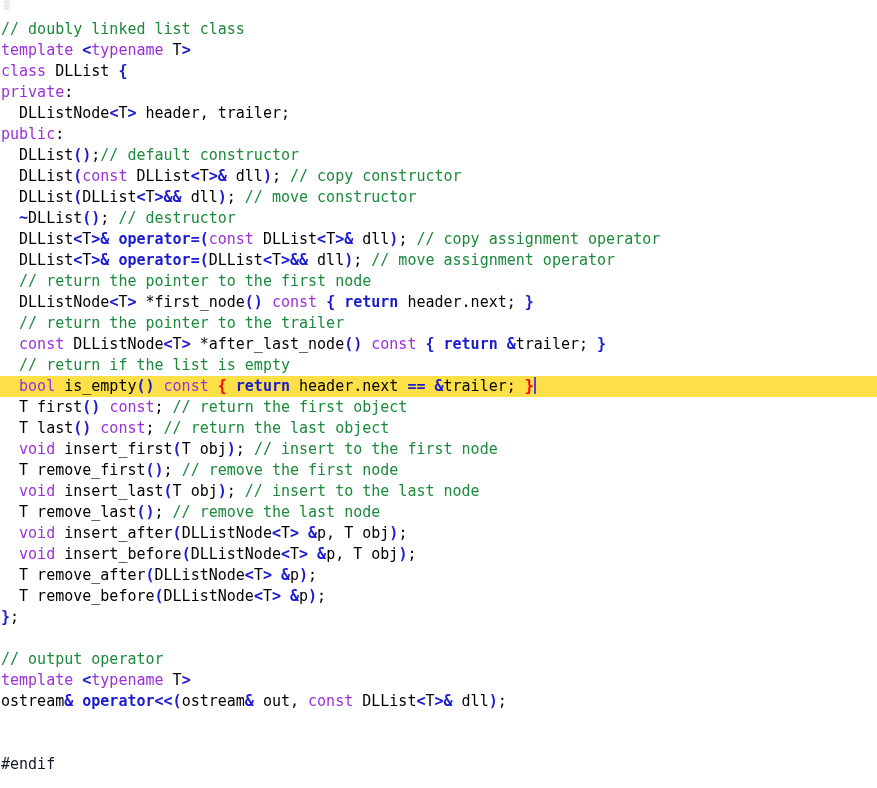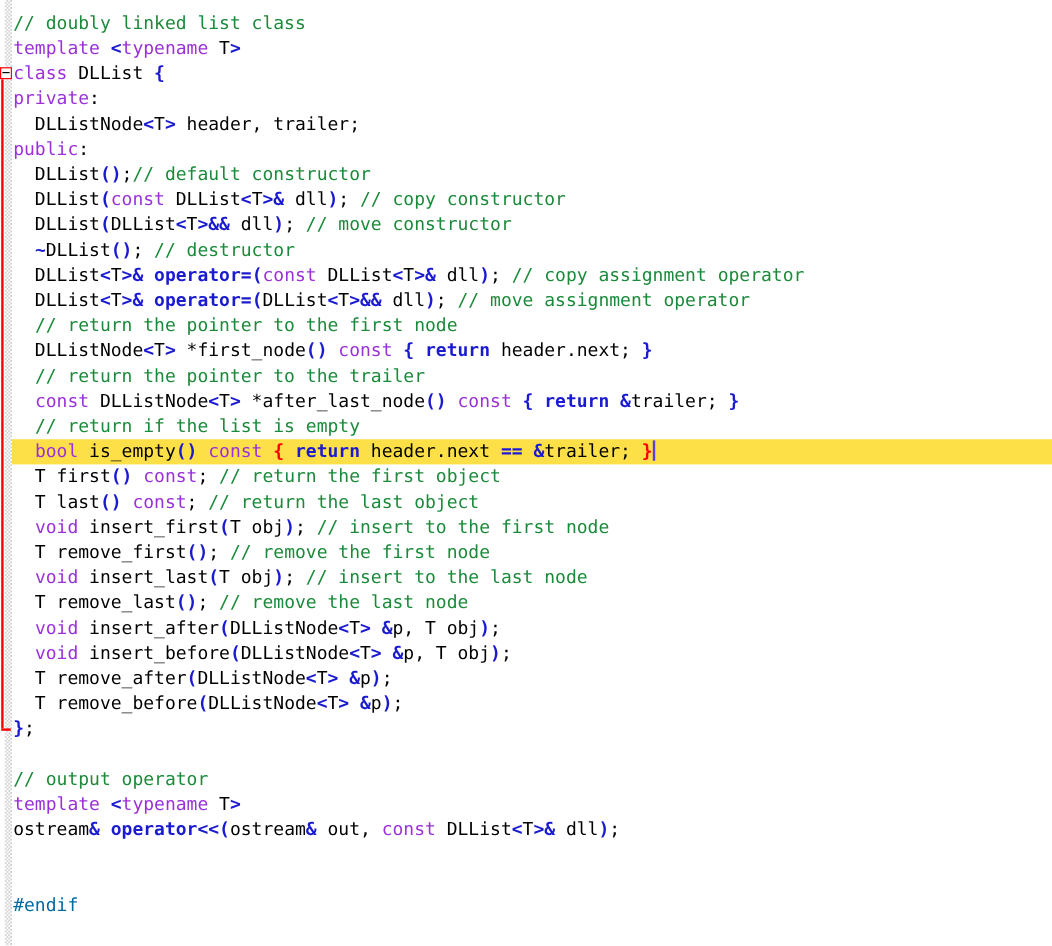--- a/index.html
+++ b/index.html
@@ -14,21 +14,21 @@
     overflow: hidden;
     font-family: "DejaVu Sans Mono", monospace;
   }
 
   #editor-window {
     position: relative;
     width: 877px;
     height: 788px;
     background: #ffffff;
     display: flex;
-    flex-direction: row;
+    flex-direction: column;
     align-items: stretch;
   }
 
   
   #gutter {
     position: relative;
     width: 10px;
     min-width: 10px;
     height: 788px;
     background: #ffffff;
@@ -119,21 +119,21 @@
     vertical-align: -3px;
     margin-left: 0px;
   }
 
   
   .t-plain   { color: #000000; }
   .t-comment { color: #1b8a3a; }
   .t-keyword { color: #9b30d9; }
   .t-op      { color: #1a1ad0; font-weight: bold; }
   .t-brace-match { color: #ff0000; font-weight: bold; }
-  .t-preproc { color: #0369a1; }
+  .t-preproc { color: #0f172a; }
 </style>
 </head>
 <body>
 
 <div id="editor-window">
 
   <div id="gutter">
     <div class="gutter-hatch"></div>
     <div class="fold-bar" id="fold-bar" style="top: 66px; height: 541px;"></div>
     <div class="fold-end-tick" id="fold-end-tick" style="top: 607px;"></div>

